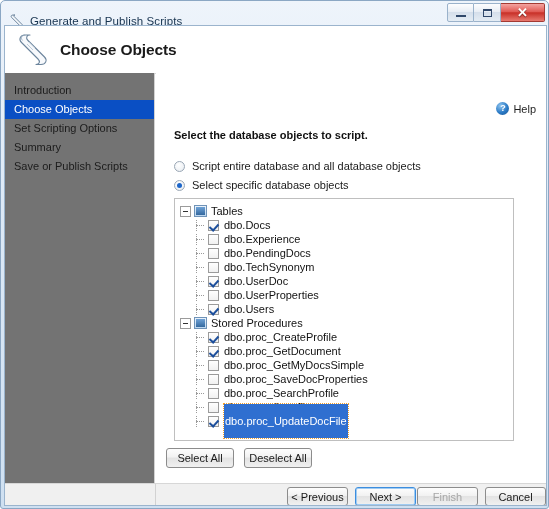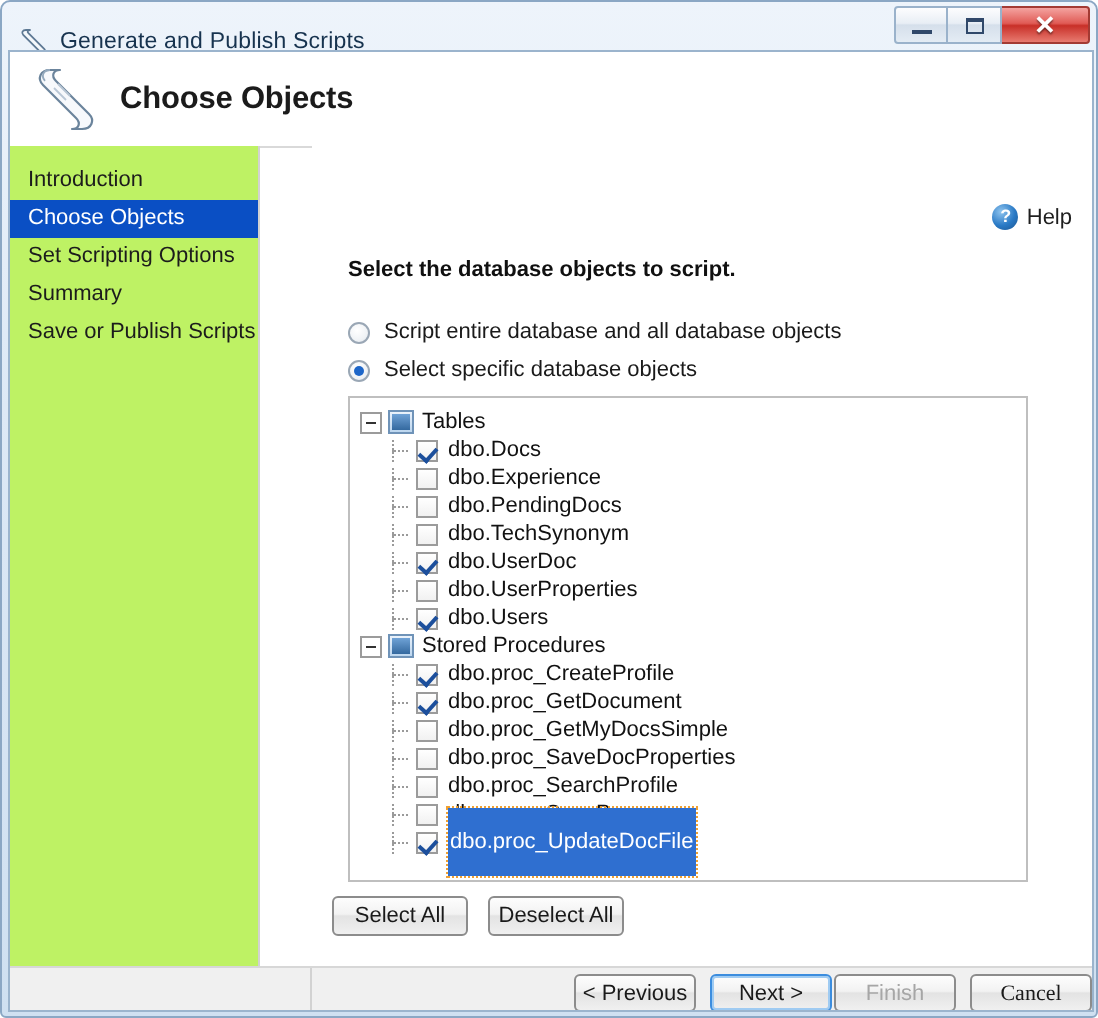--- a/index.html
+++ b/index.html
@@ -143,23 +143,23 @@
   
   .body-split {
     position: absolute;
     left: 0; top: 47px;
     width: 541px;
     height: 410px;
   }
   .sidebar {
     position: absolute;
     left: 0; top: 0;
-    width: 125px;
+    width: 150px;
     height: 410px;
-    background: #bef264;
+    background: #737373;
     border-right: 1px solid #d2d2d2;
     box-sizing: border-box;
     padding-top: 8px;
   }
   .sidebar-item {
     height: 19px;
     line-height: 19px;
     padding-left: 9px;
     font-size: 11px;
     color: #1c1c1c;
@@ -405,21 +405,21 @@
   }
   .nav-btn {
     position: absolute;
     top: 3px;
     width: 61px;
     height: 19px;
   }
   .btn-previous { left: 282px; }
   .btn-next     { left: 350px; }
   .btn-finish   { left: 412px; }
-  .btn-cancel   { left: 480px; font-family: Liberation Serif, serif; }
+  .btn-cancel   { left: 480px; }
 </style>
 </head>
 <body>
 
 <div class="window">
   <div class="window-inner">
 
     <div class="titlebar">
       <span class="titlebar-icon">
         <svg width="16" height="16" viewBox="0 0 16 16">

